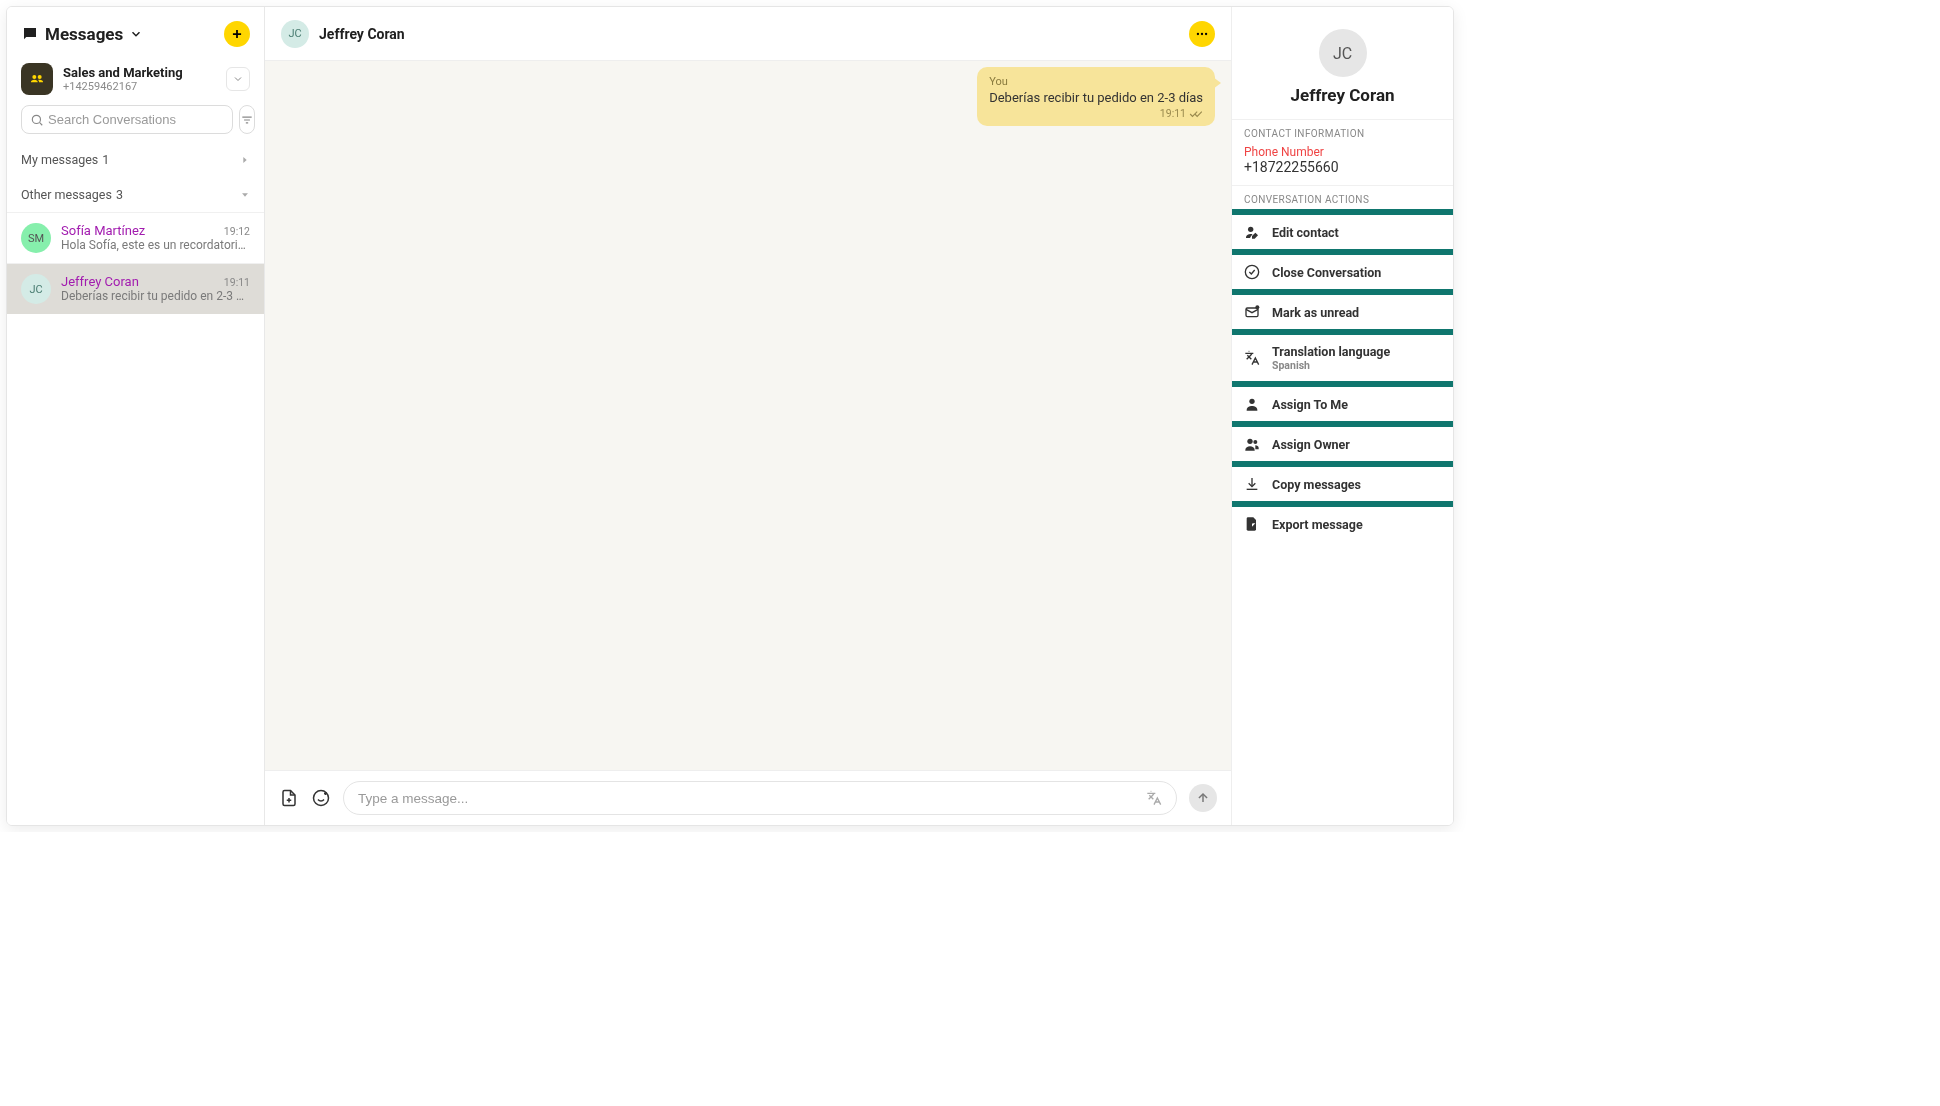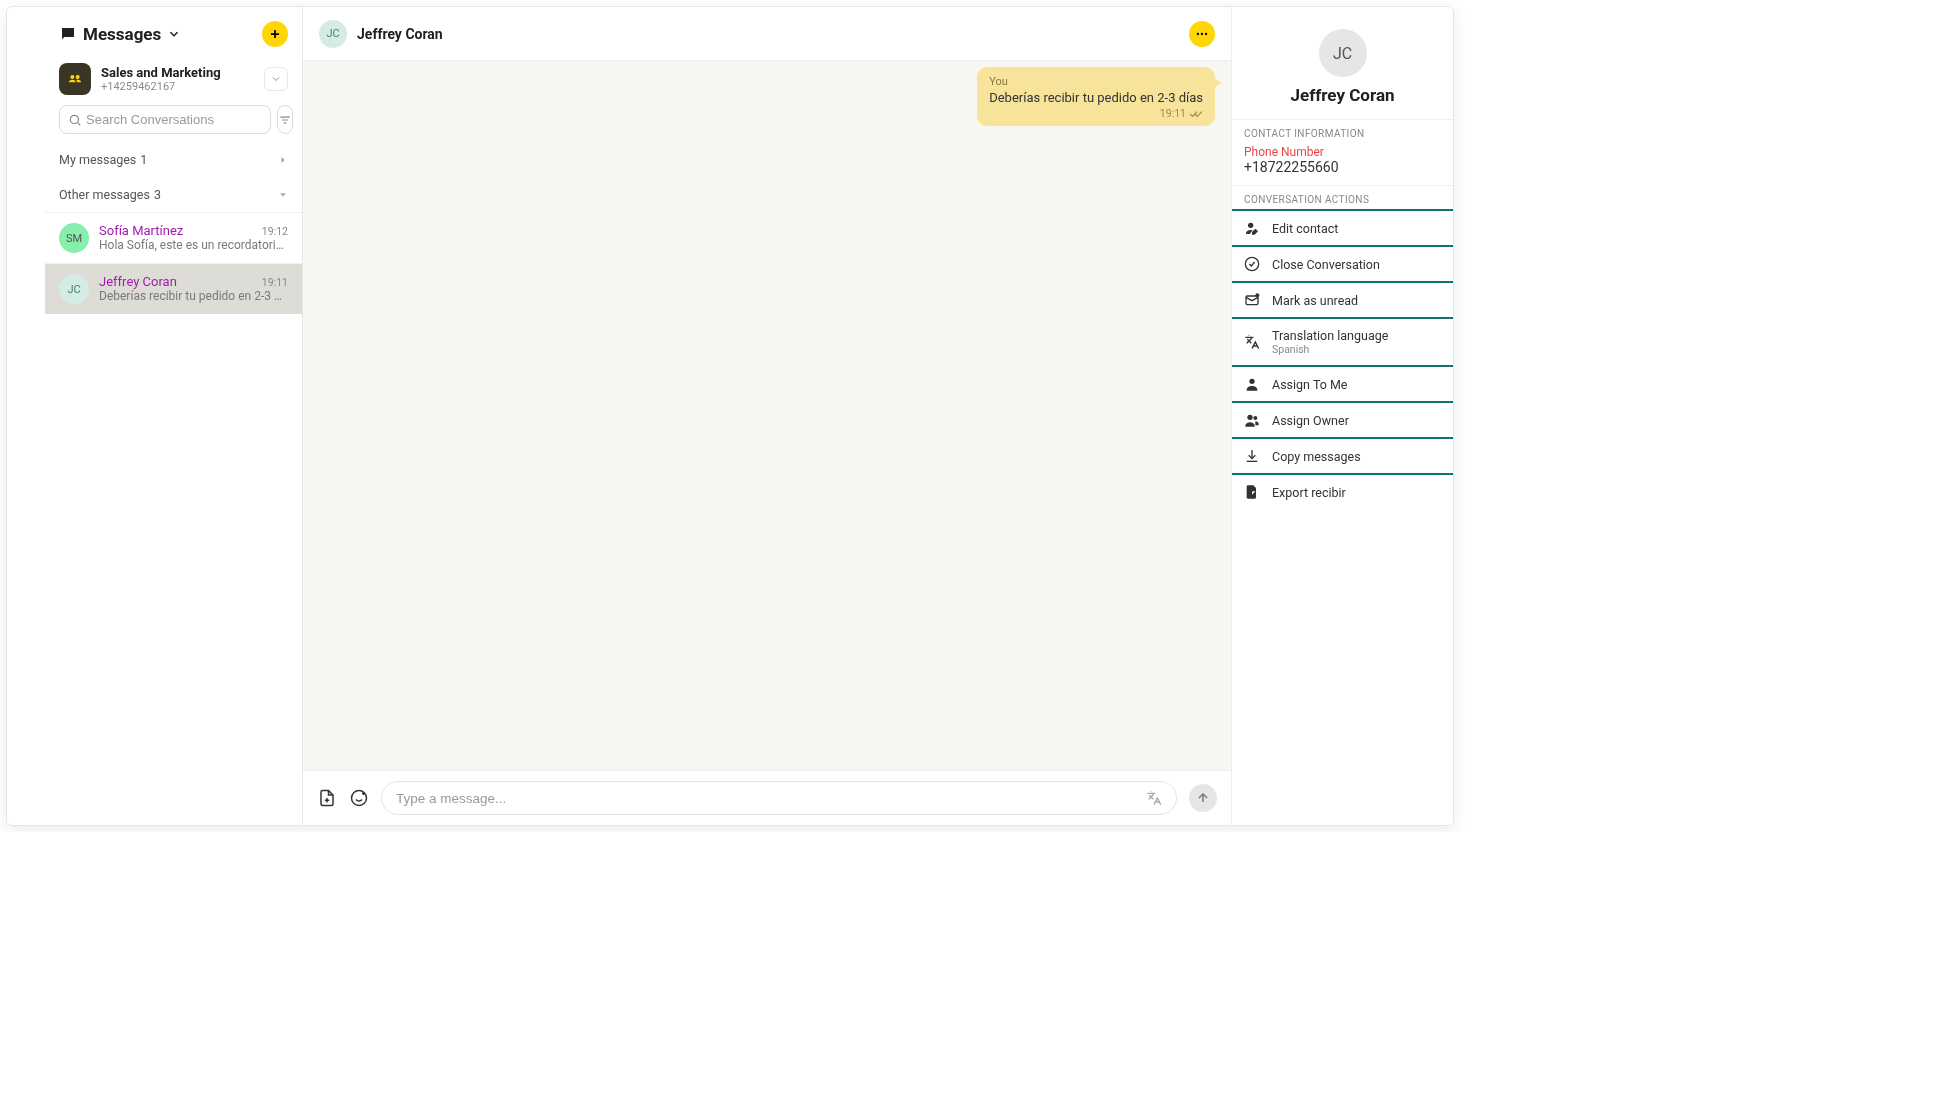--- a/index.html
+++ b/index.html
@@ -1,17 +1,17 @@
 <!DOCTYPE html>
 <html><head>
 <meta charset="utf-8">
 <style>
 * { box-sizing: border-box; margin: 0; padding: 0; }
 body { font-family: -apple-system, BlinkMacSystemFont, "Segoe UI", Roboto, sans-serif; background: #fff; color: #202020; }
-.app { display: flex; width: 1448px; height: 820px; border: 1px solid #e5e5e5; border-radius: 6px; overflow: hidden; box-shadow: 0 4px 16px rgba(0,0,0,0.08); margin: 6px; padding-left: 38px; }
+.app { display: flex; width: 1448px; height: 820px; border: 1px solid #e5e5e5; border-radius: 6px; overflow: hidden; box-shadow: 0 4px 16px rgba(0,0,0,0.08); margin: 6px; }
 .sidebar { width: 258px; border-right: 1px solid #e8e8e8; display: flex; flex-direction: column; background: #fff; }
 .sb-header { display: flex; align-items: center; padding: 14px 14px 10px; gap: 8px; }
 .sb-header .title-wrap { display: flex; align-items: center; gap: 6px; flex: 1; font-weight: 700; font-size: 17px; }
 .msg-icon { width: 18px; height: 18px; }
 .compose-btn { width: 26px; height: 26px; border-radius: 50%; background: #ffd600; display: flex; align-items: center; justify-content: center; color: #000; font-size: 17px; font-weight: 600; border: none; cursor: pointer; }
 .account-row { display: flex; align-items: center; padding: 6px 14px 10px; gap: 10px; }
 .acct-avatar { width: 32px; height: 32px; border-radius: 8px; background: #3a3524; color: #ffd600; display: flex; align-items: center; justify-content: center; }
 .acct-text { flex: 1; }
 .acct-name { font-weight: 700; font-size: 13px; }
 .acct-num { font-size: 11px; color: #8a8a8a; }
@@ -53,21 +53,21 @@
 .comp-input { flex: 1; border: 1px solid #e4e4e4; border-radius: 20px; padding: 8px 14px; display: flex; align-items: center; gap: 8px; }
 .comp-input input { flex: 1; border: none; outline: none; font-size: 13.5px; color: #333; }
 .comp-input input::placeholder { color: #9a9a9a; }
 .send-btn { width: 28px; height: 28px; border-radius: 50%; background: #e6e6e6; display: flex; align-items: center; justify-content: center; color: #777; border: none; cursor: pointer; }
 .details { width: 222px; border-left: 1px solid #eee; background: #fff; display: flex; flex-direction: column; }
 .details .big-avatar { width: 48px; height: 48px; border-radius: 50%; background: #e6e6e6; color: #555; display: flex; align-items: center; justify-content: center; font-size: 16px; margin: 22px auto 8px; }
 .details .big-name { font-weight: 700; font-size: 17px; text-align: center; margin-bottom: 14px; }
 .details .sect-label { font-size: 10px; letter-spacing: 0.4px; color: #888; padding: 8px 12px 4px; border-top: 1px solid #f0f0f0; }
 .details .field-label { font-size: 12px; color: #ef4444; padding: 2px 12px 0; }
 .details .field-value { font-size: 14px; color: #333; padding: 0 12px 10px; }
-.action-row { display: flex; align-items: center; gap: 12px; padding: 9px 12px; font-size: 12.5px; color: #333; cursor: pointer; border-top: 2px solid #0f766e; }
+.action-row { display: flex; align-items: center; gap: 12px; padding: 9px 12px; font-size: 12.5px; color: #333; cursor: pointer; border-top: 6px solid #0f766e; font-weight: bold; }
 .action-row:first-of-type { border-top: none; }
 .action-row .sub { font-size: 10.5px; color: #888; display: block; }
 .action-icon { width: 16px; height: 16px; color: #333; flex-shrink: 0; }
 svg { display: block; }
 </style>
 </head>
 <body>
 
 <div class="app">
 
@@ -304,17 +304,17 @@
           <polyline points="7 11 12 16 17 11"></polyline>
           <path d="M4 20h16"></path>
         </svg>
       <span>Copy messages</span>
     </div>
     <div class="action-row">
       <svg class="action-icon" viewBox="0 0 24 24" fill="currentColor">
           <path d="M6 2h8l4 4v14a2 2 0 0 1-2 2H6a2 2 0 0 1-2-2V4a2 2 0 0 1 2-2z"></path>
           <path fill="#fff" d="M13 11h4l-5 5v-4l1-1z"></path>
         </svg>
-      <span>Export recibir</span>
+      <span>Export message</span>
     </div>
   </aside>
 
 </div>
 
 </body></html>

